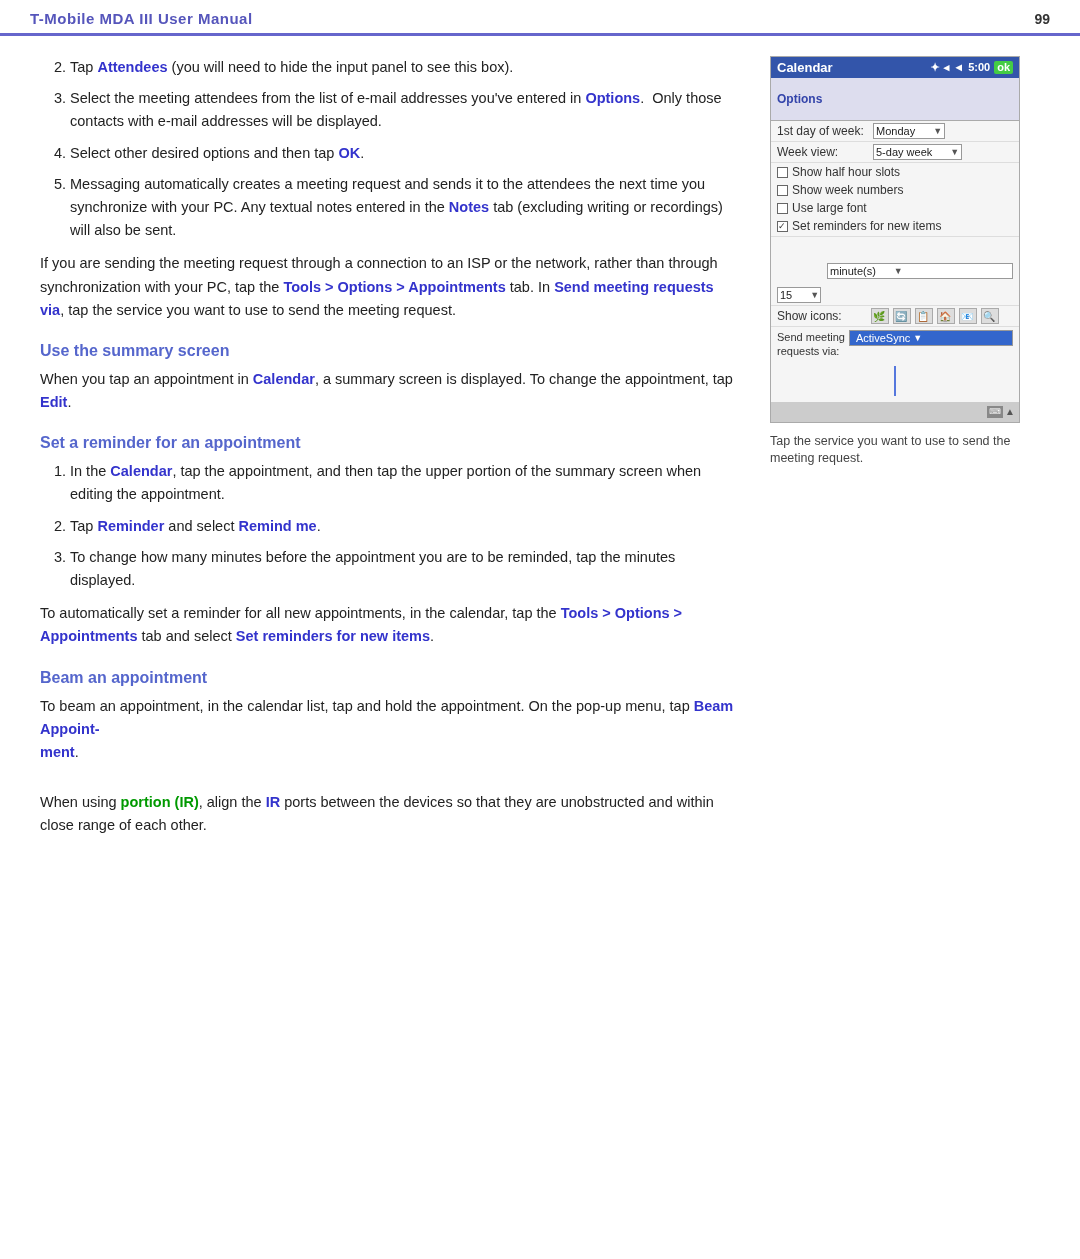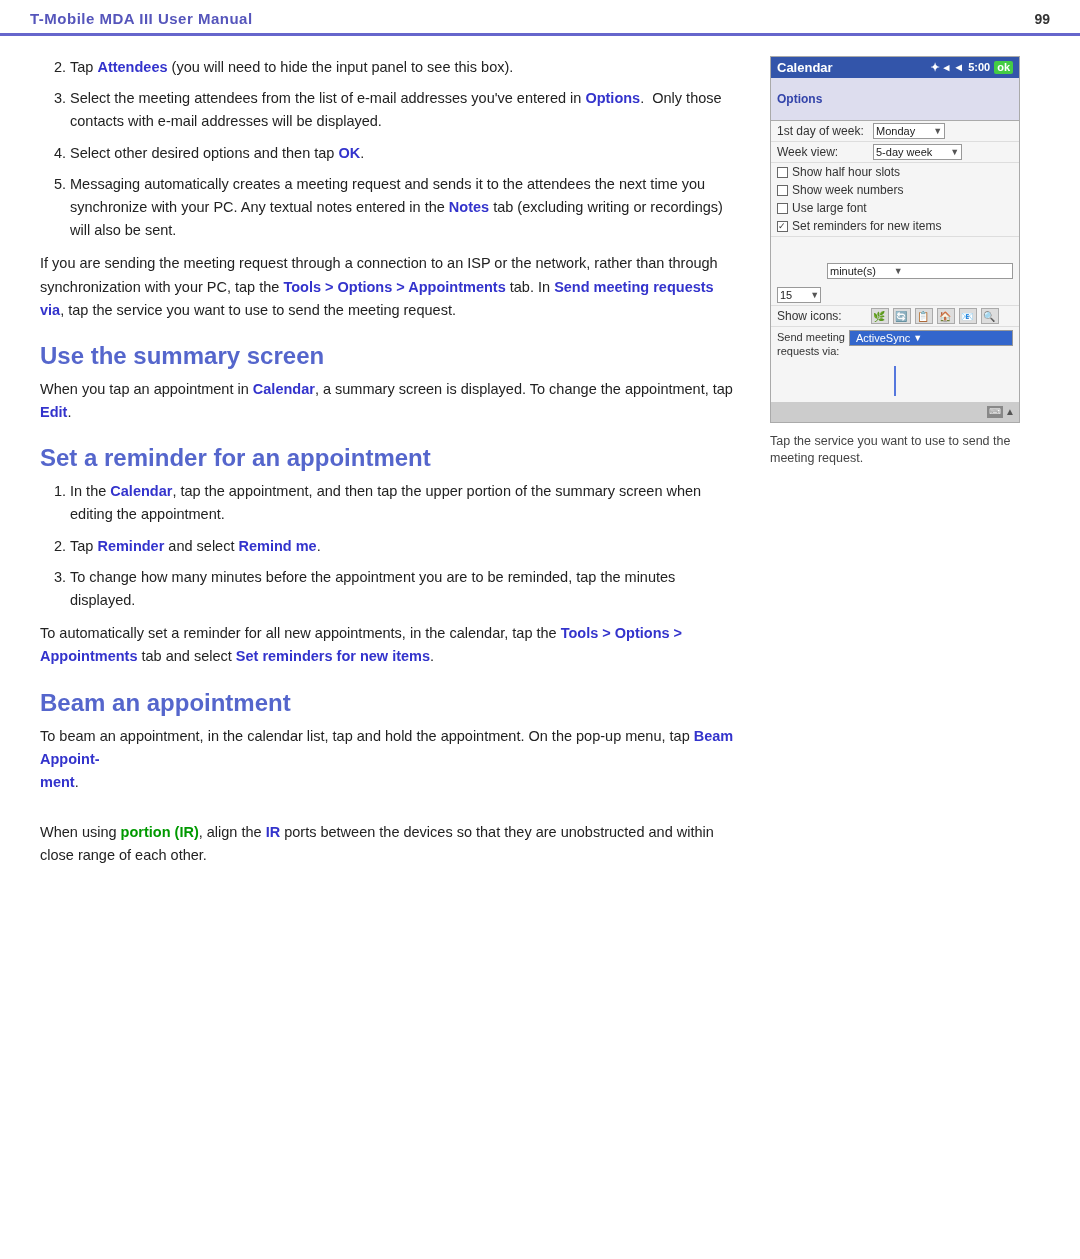--- a/index.html
+++ b/index.html
@@ -60,21 +60,21 @@
       margin-bottom: 10px;
     }
     ol.main-list li {
       font-size: 14.5px;
       line-height: 1.6;
       color: #222;
       margin-bottom: 8px;
     }
     
     .section-heading {
-      font-size: 24px;
+      font-size: 16px;
       font-weight: bold;
       color: #5566cc;
       margin-top: 20px;
       margin-bottom: 8px;
     }
     
     .calendar-widget {
       border: 1px solid #aaa;
       background: #f5f5f5;
       font-size: 12px;

